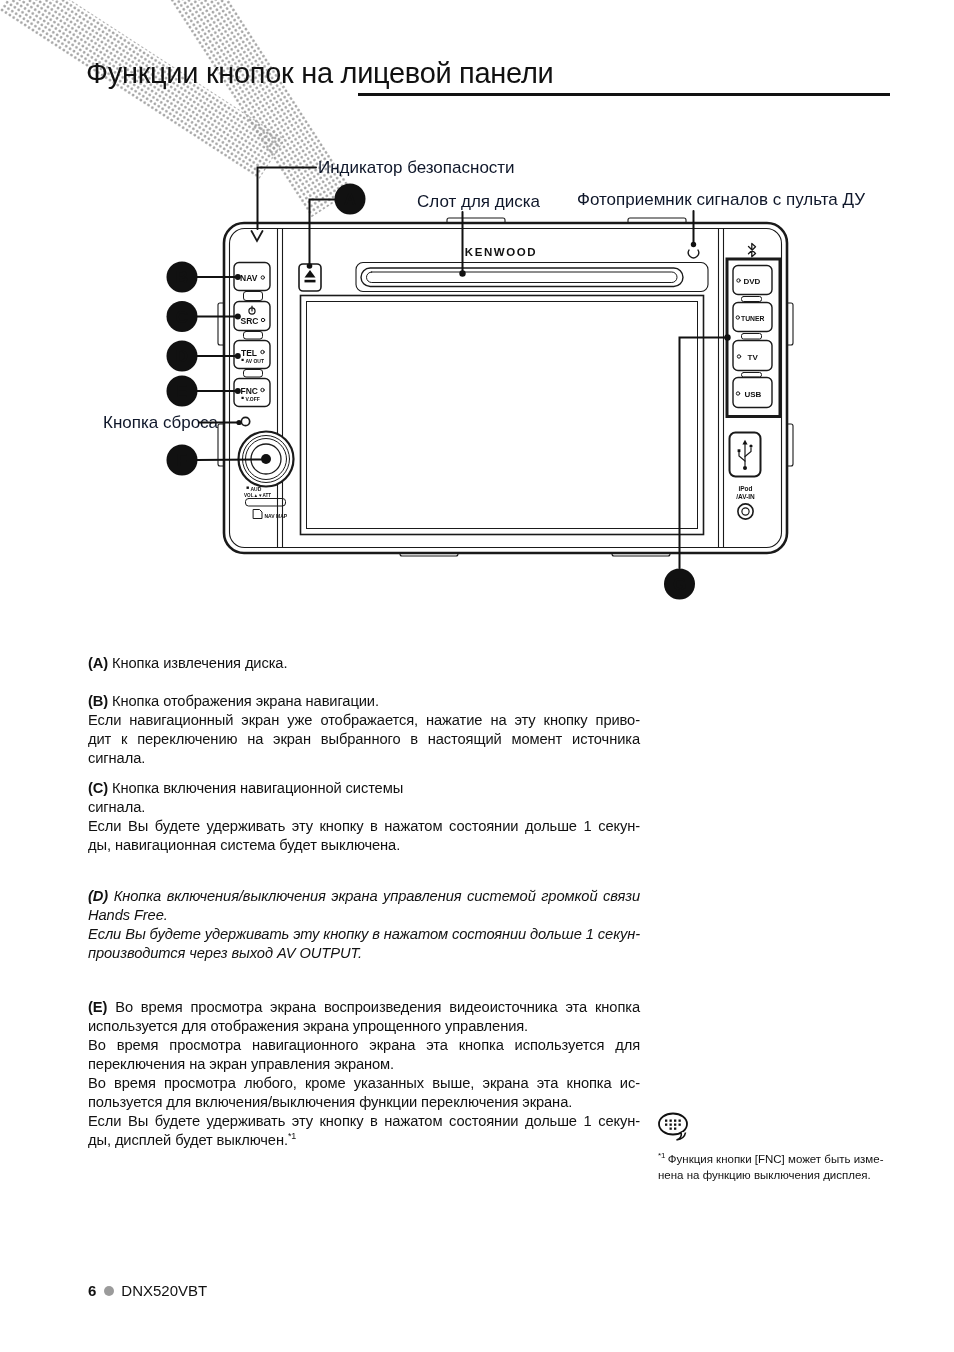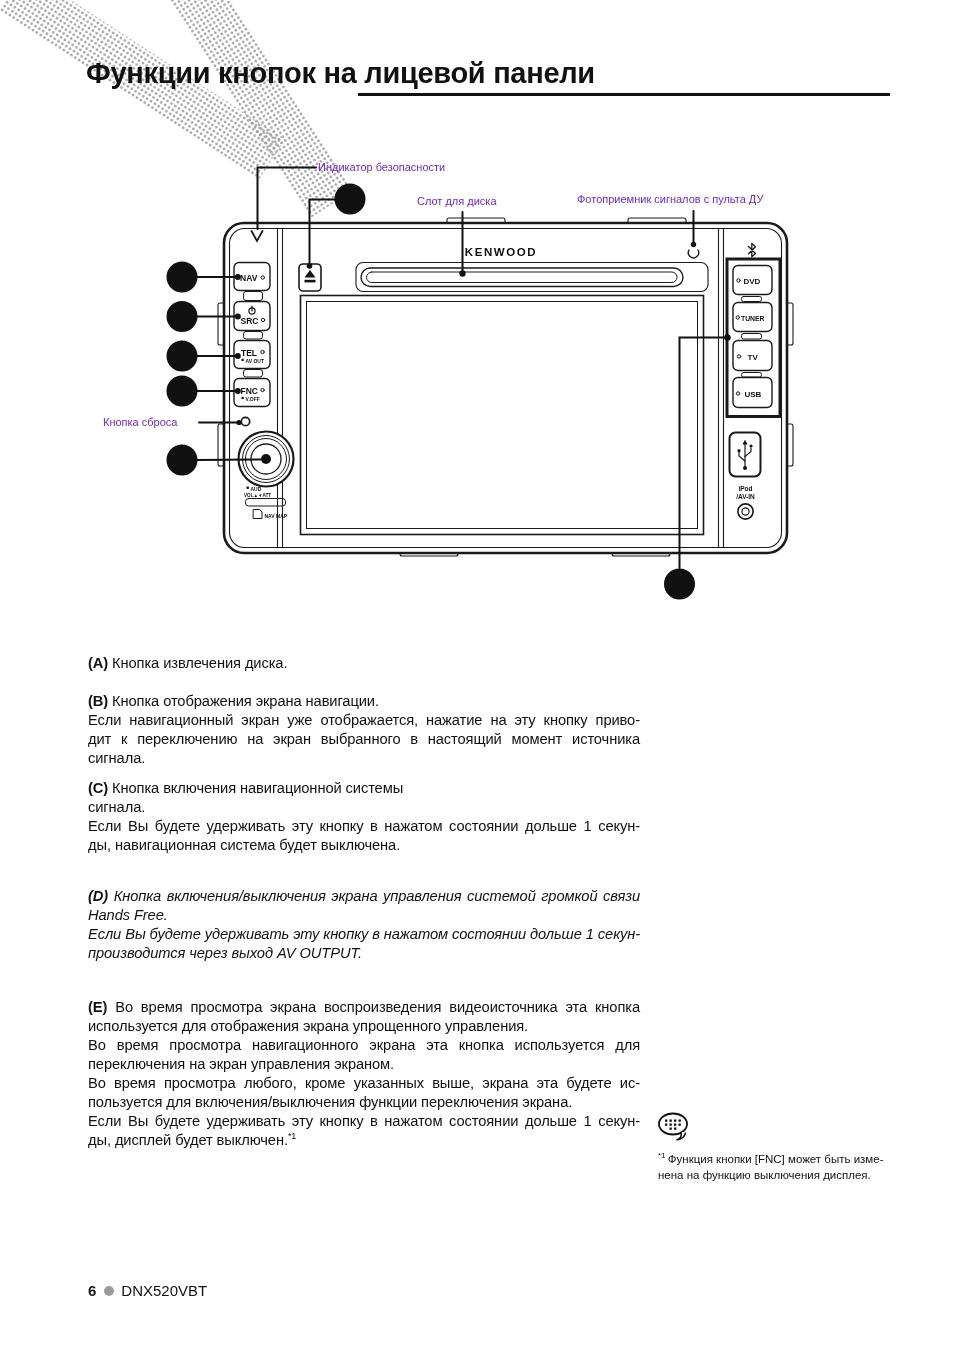--- a/index.html
+++ b/index.html
@@ -4,25 +4,25 @@
 <style>
   html,body{margin:0;padding:0;background:#e8e8e8;}
   .page{position:relative;width:954px;height:1352px;background:#ffffff;
         font-family:"Liberation Sans",sans-serif;color:#111;overflow:hidden;}
   
   .band{position:absolute;
         background-image:radial-gradient(circle,#9b9b9b 1.1px,rgba(0,0,0,0) 1.45px);
         background-size:4.6px 4.6px;opacity:.9;}
   .band1{width:48px;height:310px;left:118px;top:-80px;transform:rotate(-57deg);}
   .band2{width:50px;height:260px;left:236px;top:-35px;transform:rotate(-33deg);}
-  .title{position:absolute;left:86px;top:57px;font-size:29px;font-weight:bold;
+  .title{position:absolute;left:86px;top:57px;font-size:29px;font-weight:normal;
          letter-spacing:-0.3px;white-space:nowrap;text-align:center;}
   .title-underline{position:absolute;left:358px;top:93px;width:532px;height:2.6px;background:#111;}
   
-  .dlabel{position:absolute;font-size:11px;line-height:15px;white-space:nowrap;color:#6d28d9;text-align:center;}
+  .dlabel{position:absolute;font-size:17px;line-height:15px;white-space:nowrap;color:#0f172a;text-align:center;}
   svg{position:absolute;left:0;top:0;}
   svg text{font-family:"Liberation Sans",sans-serif;fill:#111;}
   
   .descriptions{position:absolute;left:88px;top:0;width:552px;}
   .para{position:absolute;left:0;width:552px;font-size:14.7px;line-height:19px;letter-spacing:-0.1px;}
   .para b{font-weight:bold;}
   .line.full{text-align:justify;text-align-last:justify;}
   .para sup,.note sup{font-size:9px;vertical-align:super;line-height:0;}
   
   .note{position:absolute;left:658px;top:1152px;width:254px;font-size:11.5px;line-height:15.5px;}
@@ -270,21 +270,21 @@
         <div class="line full"><b>(D) </b>Кнопка включения/выключения экрана управления системой громкой связи</div>
         <div class="line">Hands Free.</div>
         <div class="line full">Если Вы будете удерживать эту кнопку в нажатом состоянии дольше 1 секун-</div>
         <div class="line">производится через выход AV OUTPUT.</div>
       </div>
       <div class="para" style="top: 998px;">
         <div class="line full"><b>(E) </b>Во время просмотра экрана воспроизведения видеоисточника эта кнопка</div>
         <div class="line">используется для отображения экрана упрощенного управления.</div>
         <div class="line full">Во время просмотра навигационного экрана эта кнопка используется для</div>
         <div class="line">переключения на экран управления экраном.</div>
-        <div class="line full">Во время просмотра любого, кроме указанных выше, экрана эта будете ис-</div>
+        <div class="line full">Во время просмотра любого, кроме указанных выше, экрана эта кнопка ис-</div>
         <div class="line">пользуется для включения/выключения функции переключения экрана.</div>
         <div class="line full">Если Вы будете удерживать эту кнопку в нажатом состоянии дольше 1 секун-</div>
         <div class="line">ды, дисплей будет выключен.<sup>*1</sup></div>
       </div>
     </div>
 
   <svg width="46" height="46" viewBox="0 0 46 46" style="left:654px;top:1106px">
     <g stroke="#111" fill="#fff" stroke-width="1.8">
       <ellipse cx="19" cy="18" rx="14" ry="10.5"></ellipse>
       <path d="M27,26 q1.5,6 -4.5,8 q8,-1 9,-7.5" stroke-width="1.6"></path>

